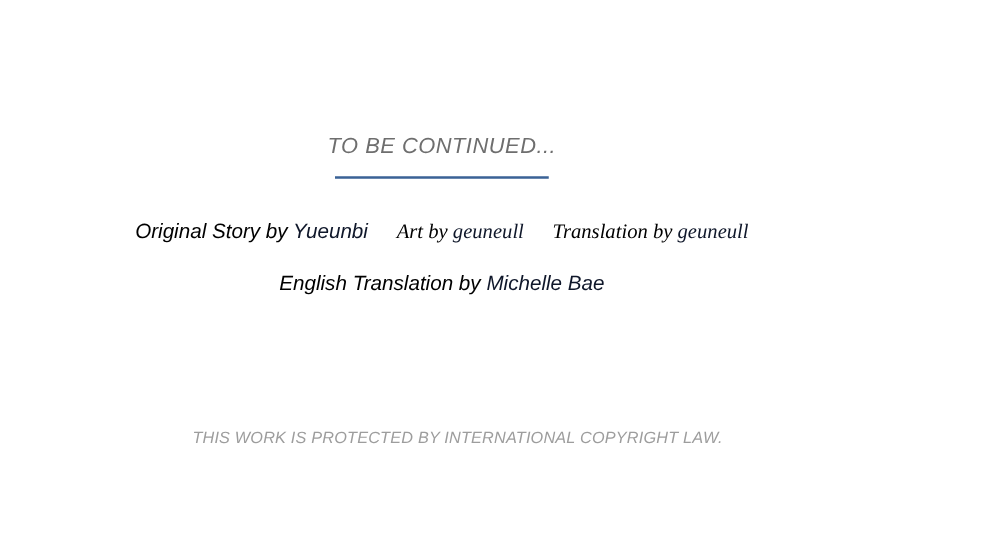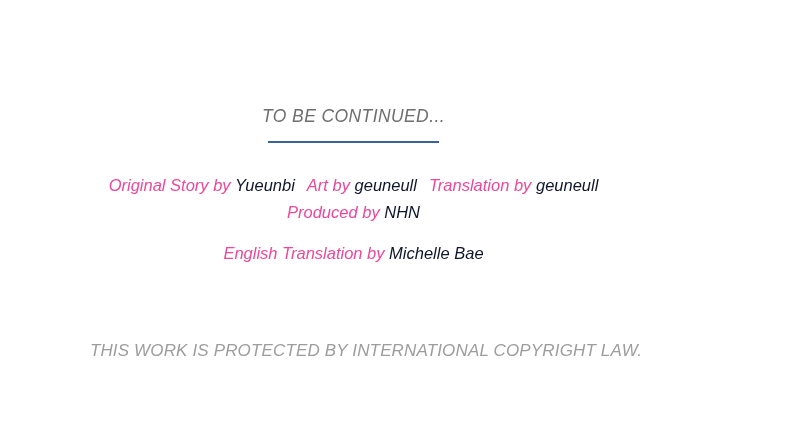--- a/index.html
+++ b/index.html
@@ -69,24 +69,25 @@
     color: #808080;
   }
   .credit-line.spaced-above {
     margin-top: 15px;
     text-align: center;
   }
   .credit-group {
     white-space: nowrap;
   }
   .credit-group + .credit-group {
-    margin-left: 12px;
+    margin-left: 23px;
+    font-family: Liberation Serif, serif;
   }
   .role {
-    color: #ec4899;
+    color: #000000;
     font-style: italic;
     font-weight: 400;
   }
   .person {
     color: #0f172a;
     font-style: italic;
     font-weight: 400;
   }
 
   
@@ -95,21 +96,21 @@
     left: 0;
     right: 0;
     top: 341px;
     text-align: center;
   }
   .copyright-text {
     display: inline-block;
     font-family: "Liberation Sans", sans-serif;
     font-style: italic;
     font-weight: 400;
-    font-size: 17px;
+    font-size: 13px;
     letter-spacing: 0.15px;
     color: #9d9d9d;
     white-space: nowrap;
     line-height: 1.2;
     margin-left: 25px;
   }
 </style>
 </head>
 <body>
 
@@ -123,24 +124,20 @@
   <div class="credits">
 
     <div class="credit-line">
       <span class="credit-group"><span class="role">Original Story by</span>
         <span class="person">Yueunbi</span></span><span class="credit-group"><span class="role">Art by</span>
         <span class="person">geuneull</span></span><span class="credit-group"><span class="role">Translation by</span>
         <span class="person">geuneull</span></span>
     </div>
 
 
-    <div class="credit-line">
-      <span class="credit-group"><span class="role">Produced by</span>
-        <span class="person">NHN</span></span>
-    </div>
 
     <div class="credit-line spaced-above">
       <span class="credit-group"><span class="role">English Translation by</span>
         <span class="person">Michelle Bae</span></span>
     </div>
 
   </div>
 
   <div class="copyright">
     <div class="copyright-text">THIS WORK IS PROTECTED BY INTERNATIONAL COPYRIGHT LAW.</div>

